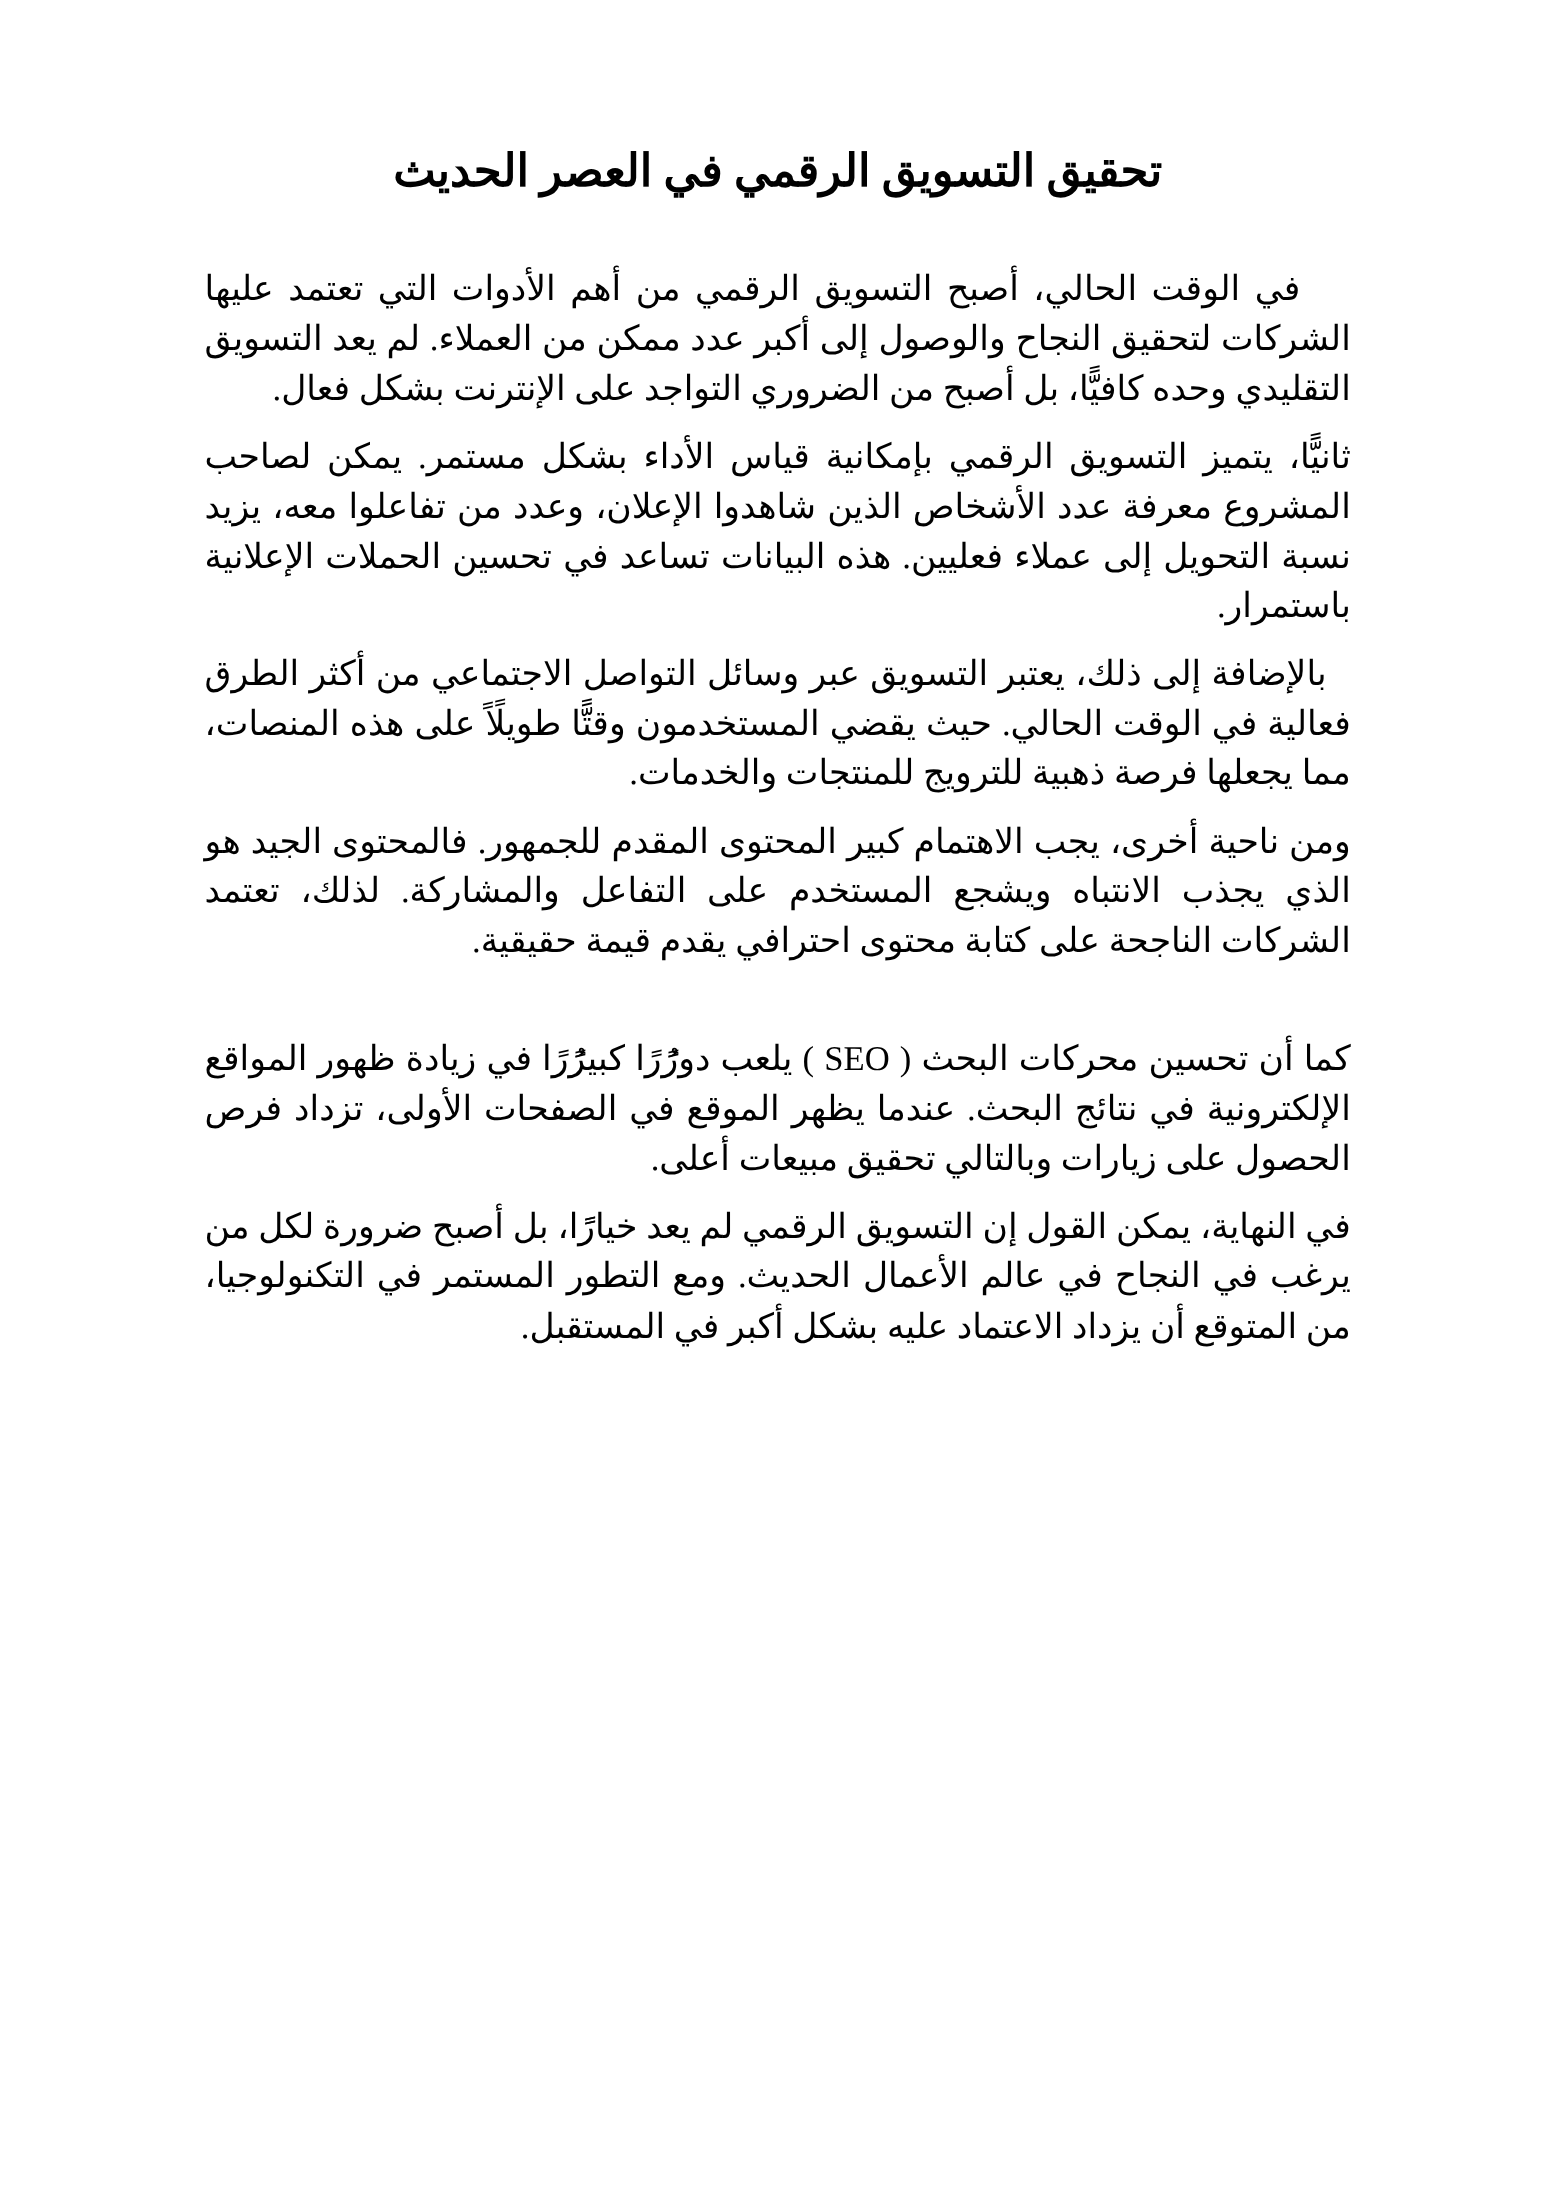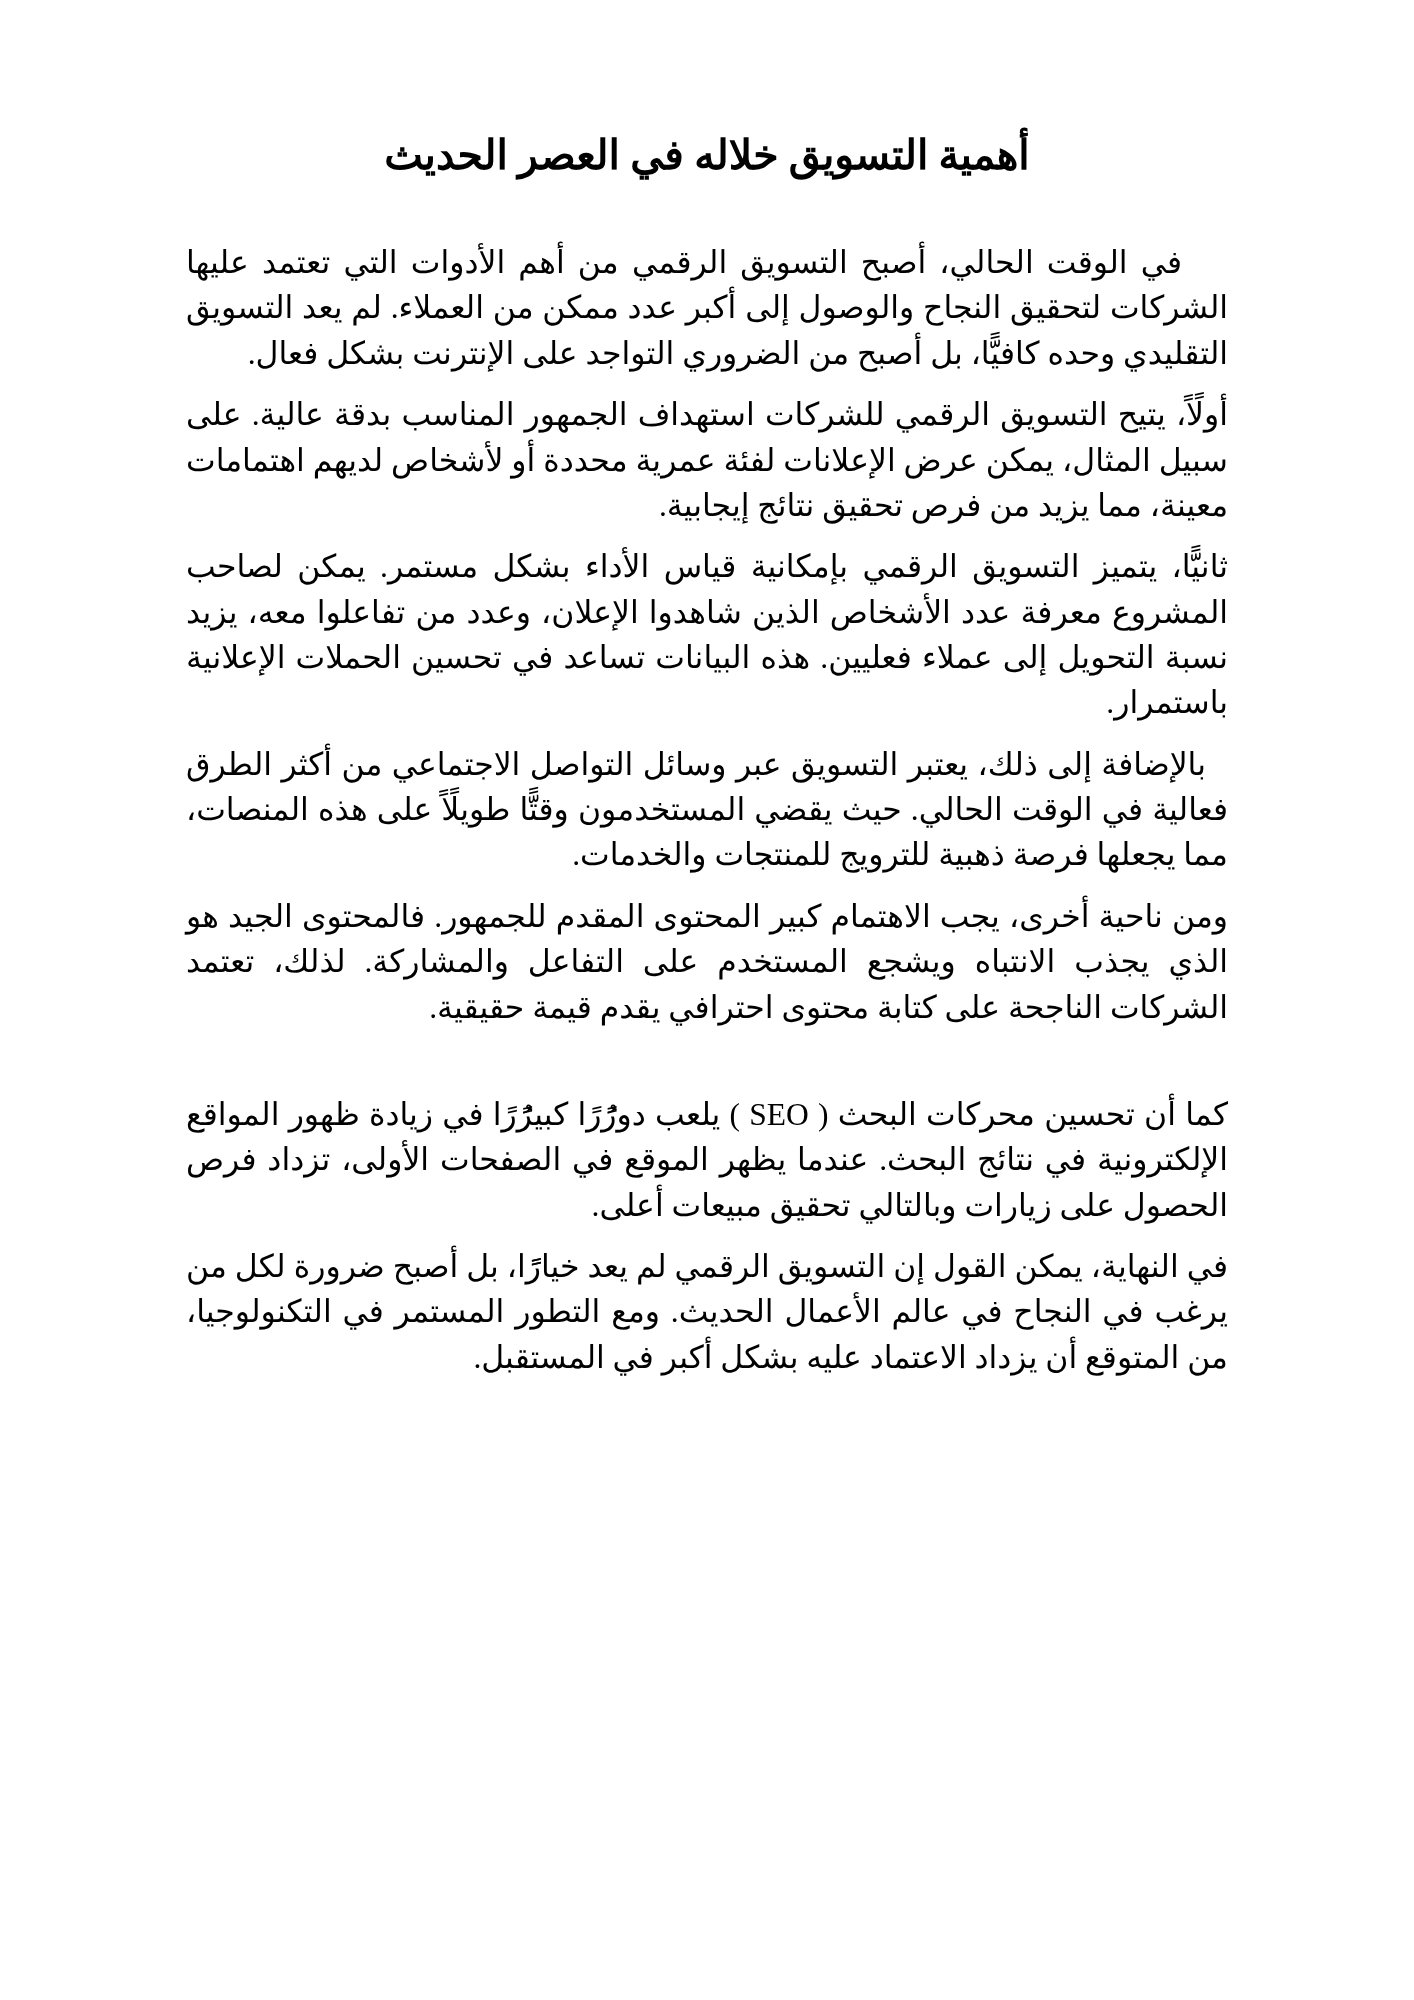--- a/index.html
+++ b/index.html
@@ -61,25 +61,24 @@
   .gap-para {
     height: 30px;
   }
 </style>
 </head>
 <body>
 
 <div class="page">
   <div class="content">
 
-    <h1 class="doc-title">أهمية التسويق خلاله في العصر الحديث</h1>
+    <h1 class="doc-title">تحقيق التسويق الرقمي في العصر الحديث</h1>
 
     <p class="para indented">في الوقت الحالي، أصبح التسويق الرقمي من أهم الأدوات التي تعتمد عليها الشركات لتحقيق النجاح والوصول إلى أكبر عدد ممكن من العملاء. لم يعد التسويق التقليدي وحده كافيًّا، بل أصبح من الضروري التواجد على الإنترنت بشكل فعال.</p>
 
-    <p class="para">أولًاً، يتيح التسويق الرقمي للشركات استهداف الجمهور المناسب بدقة عالية. على سبيل المثال، يمكن عرض الإعلانات لفئة عمرية محددة أو لأشخاص لديهم اهتمامات معينة، مما يزيد من فرص تحقيق نتائج إيجابية.</p>
 
     <p class="para">ثانيًّا، يتميز التسويق الرقمي بإمكانية قياس الأداء بشكل مستمر. يمكن لصاحب المشروع معرفة عدد الأشخاص الذين شاهدوا الإعلان، وعدد من تفاعلوا معه، يزيد نسبة التحويل إلى عملاء فعليين. هذه البيانات تساعد في تحسين الحملات الإعلانية باستمرار.</p>
 
     <p class="para small-indent">بالإضافة إلى ذلك، يعتبر التسويق عبر وسائل التواصل الاجتماعي من أكثر الطرق فعالية في الوقت الحالي. حيث يقضي المستخدمون وقتًّا طويلًاً على هذه المنصات، مما يجعلها فرصة ذهبية للترويج للمنتجات والخدمات.</p>
 
     <p class="para">ومن ناحية أخرى، يجب الاهتمام كبير المحتوى المقدم للجمهور. فالمحتوى الجيد هو الذي يجذب الانتباه ويشجع المستخدم على التفاعل والمشاركة. لذلك، تعتمد الشركات الناجحة على كتابة محتوى احترافي يقدم قيمة حقيقية.</p>
 
     <div class="gap-para"></div>
 
     <p class="para">كما أن تحسين محركات البحث ( SEO ) يلعب دورًُرًا كبيرًُرًا في زيادة ظهور المواقع الإلكترونية في نتائج البحث. عندما يظهر الموقع في الصفحات الأولى، تزداد فرص الحصول على زيارات وبالتالي تحقيق مبيعات أعلى.</p>

